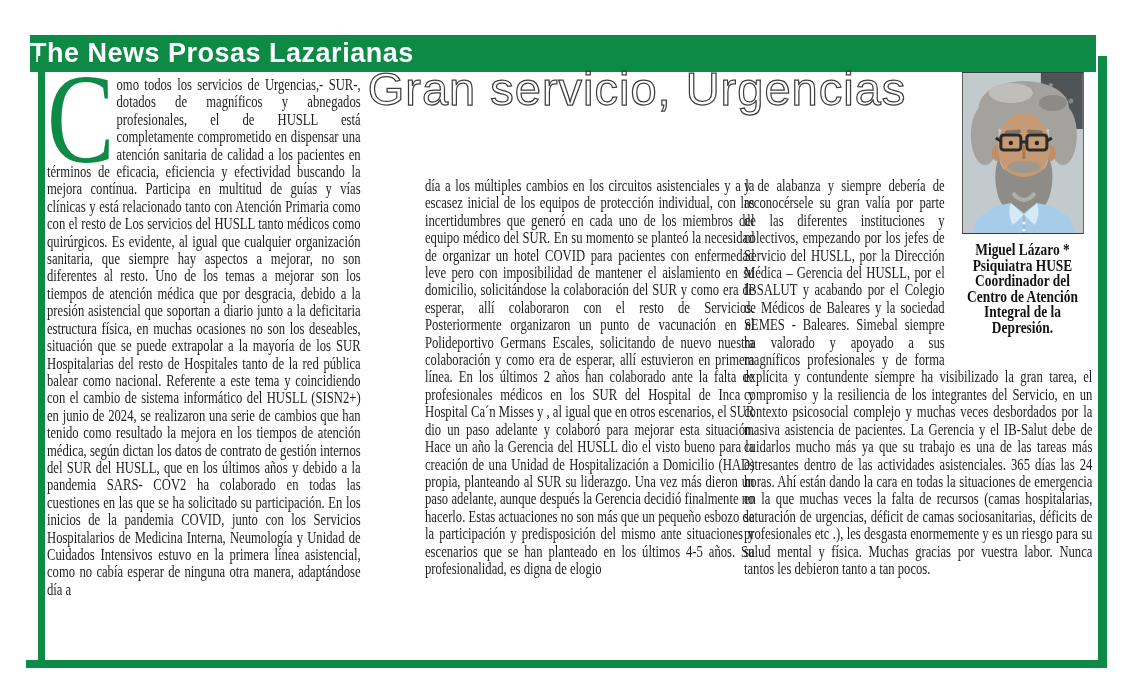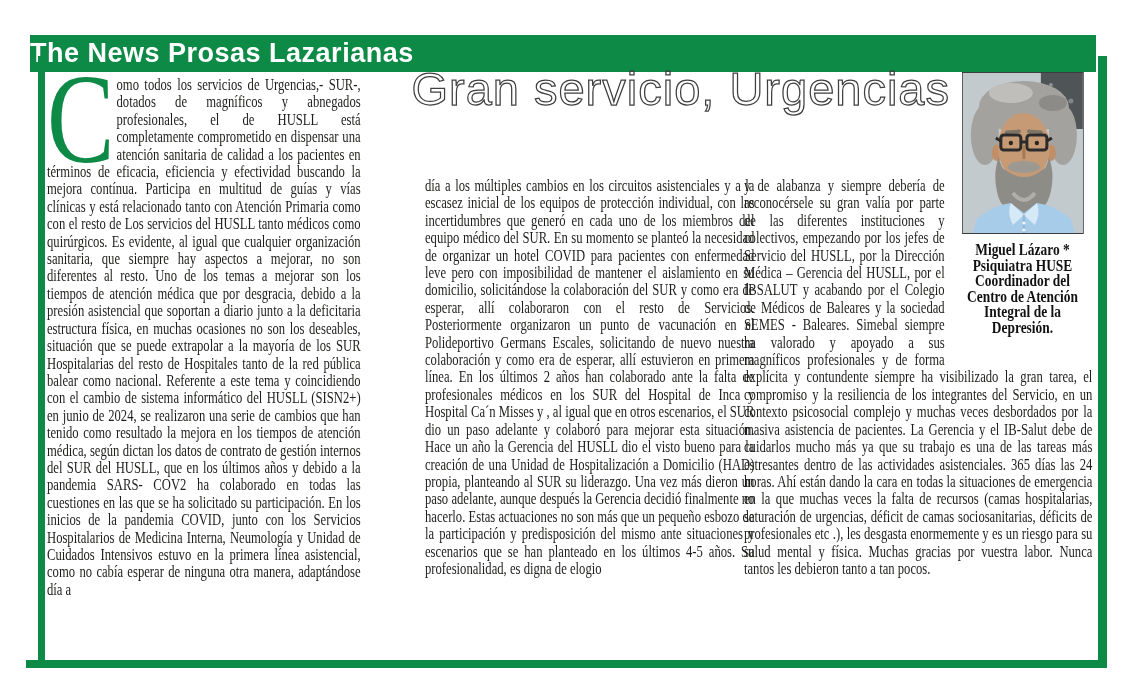--- a/index.html
+++ b/index.html
@@ -26,22 +26,22 @@
   }
 
   
   .bar { position:absolute; background:var(--green,#0e8a47); }
   .bar-left   { left:38px;  top:56px;  width:7px;    height:612px; }
   .bar-right  { left:1098px;top:56px;  width:9px;    height:612px; }
   .bar-bottom { left:26px;  top:660px; width:1081px; height:8px;  }
 
   
   .headline {
-    position:absolute; left:340px; top:64px; width:610px;
-    text-align:right;
+    position:absolute; left:332px; top:64px; width:610px;
+    text-align:center;
     font-family:"Liberation Sans", sans-serif;
     font-size:47px; line-height:50px; letter-spacing:1px;
     color:transparent;
     -webkit-text-stroke:1.25px var(--headline,#3f3f3f);
   }
   @supports not (-webkit-text-stroke: 1px #000) {
     .headline { color:var(--headline,#3f3f3f); }
   }
 
   

